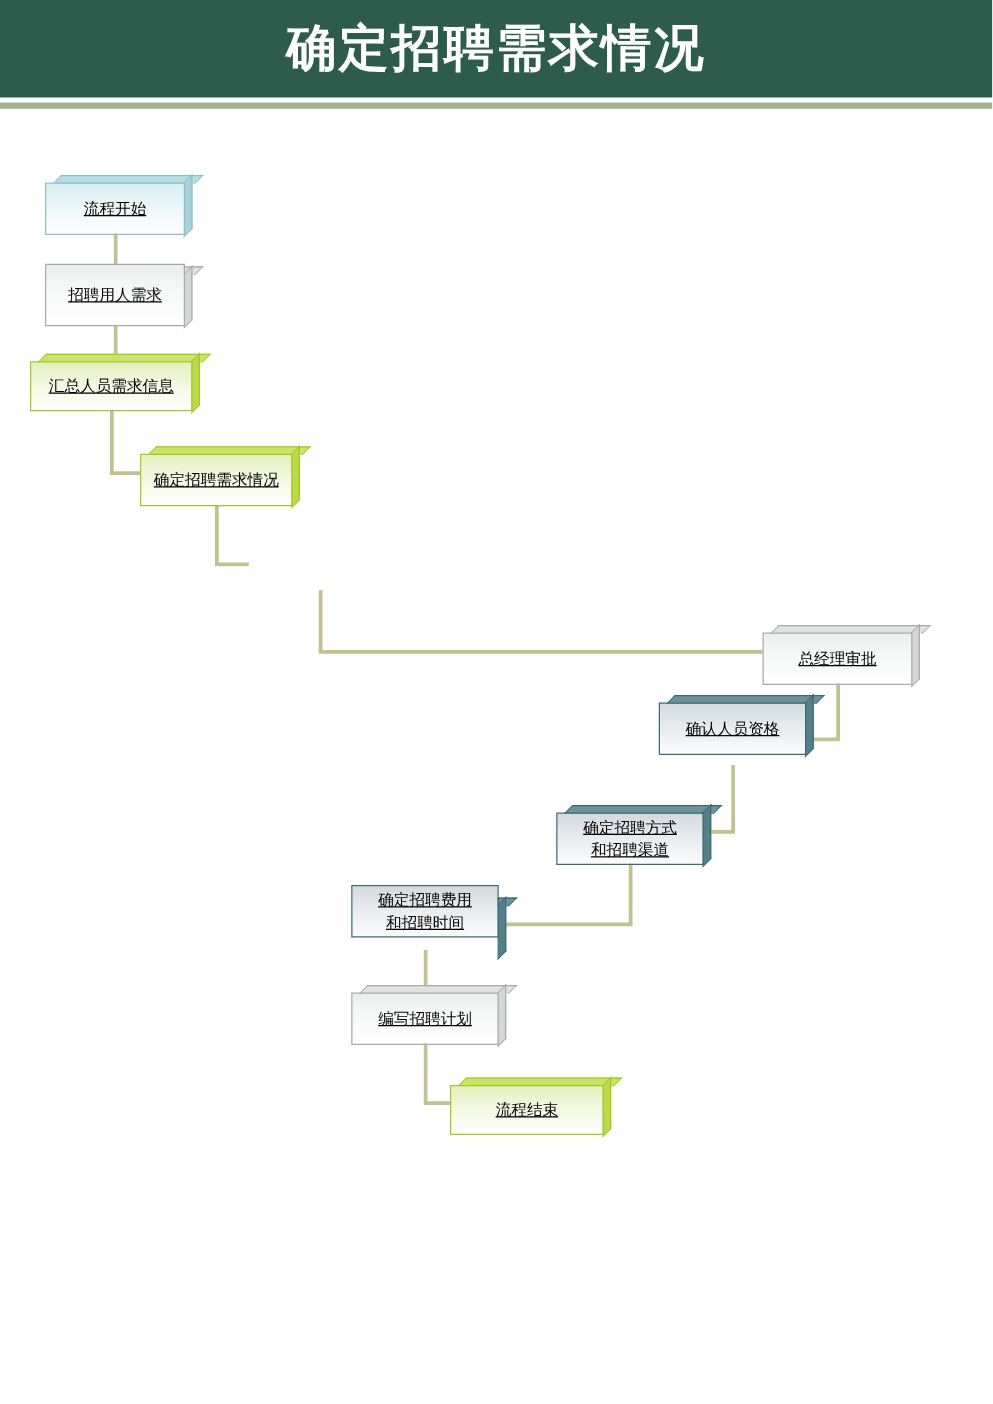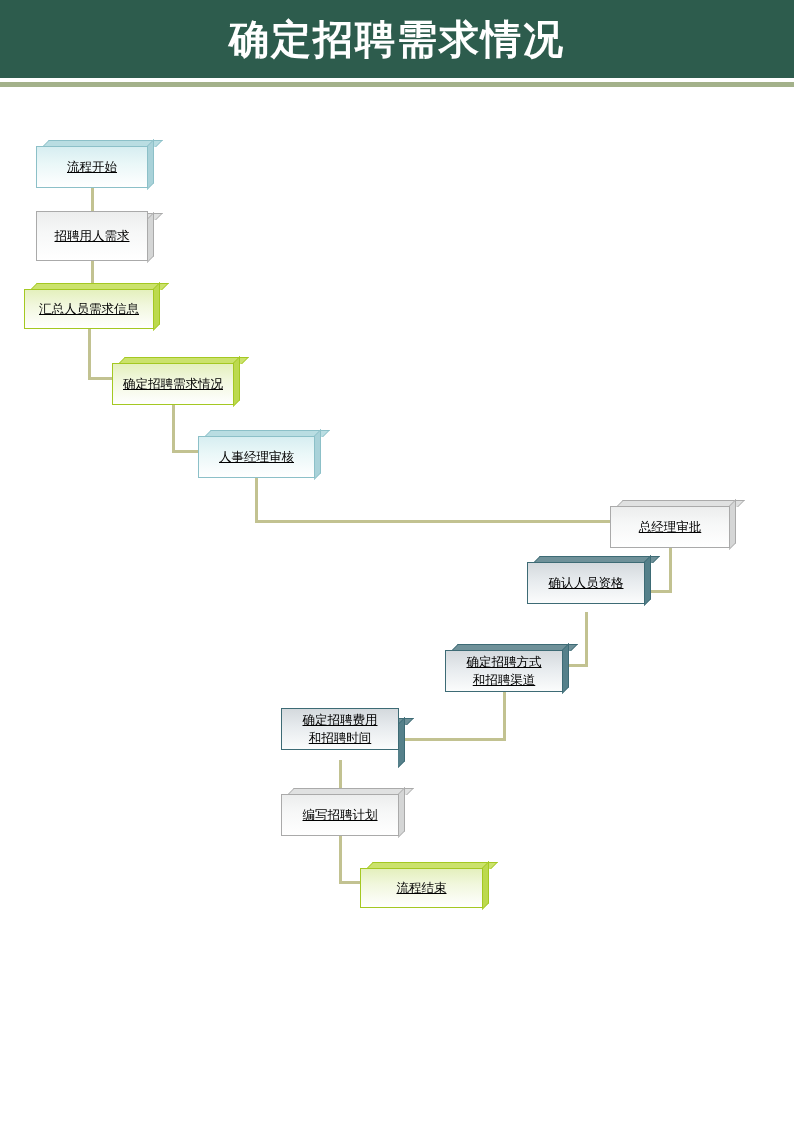--- a/index.html
+++ b/index.html
@@ -184,27 +184,20 @@
           <span class="label-line">汇总人员需求信息</span>
         </div>
       </div>
       <div class="node theme-green" style="left: 112px; top: 357px; width: 128px; height: 48px;">
         <div class="top3d" style="width: 122px; height: 6px; transform: skewX(-45deg); transform-origin: left bottom; margin-left: 6px;"></div>
         <div class="side3d" style="width: 6px; height: 42px; transform: skewY(-45deg); transform-origin: left top; margin-top: 6px;"></div>
         <div class="face" style="width: 122px; height: 42px;">
           <span class="label-line">确定招聘需求情况</span>
         </div>
       </div>
-      <div class="node theme-cyan" style="left: 198px; top: 430px; width: 123px; height: 48px;">
-        <div class="top3d" style="width: 117px; height: 6px; transform: skewX(-45deg); transform-origin: left bottom; margin-left: 6px;"></div>
-        <div class="side3d" style="width: 6px; height: 42px; transform: skewY(-45deg); transform-origin: left top; margin-top: 6px;"></div>
-        <div class="face" style="width: 117px; height: 42px;">
-          <span class="label-line">人事经理审核</span>
-        </div>
-      </div>
       <div class="node theme-gray" style="left: 610px; top: 500px; width: 126px; height: 48px;">
         <div class="top3d" style="width: 120px; height: 6px; transform: skewX(-45deg); transform-origin: left bottom; margin-left: 6px;"></div>
         <div class="side3d" style="width: 6px; height: 42px; transform: skewY(-45deg); transform-origin: left top; margin-top: 6px;"></div>
         <div class="face" style="width: 120px; height: 42px;">
           <span class="label-line">总经理审批</span>
         </div>
       </div>
       <div class="node theme-teal" style="left: 527px; top: 556px; width: 124px; height: 48px;">
         <div class="top3d" style="width: 118px; height: 6px; transform: skewX(-45deg); transform-origin: left bottom; margin-left: 6px;"></div>
         <div class="side3d" style="width: 6px; height: 42px; transform: skewY(-45deg); transform-origin: left top; margin-top: 6px;"></div>

